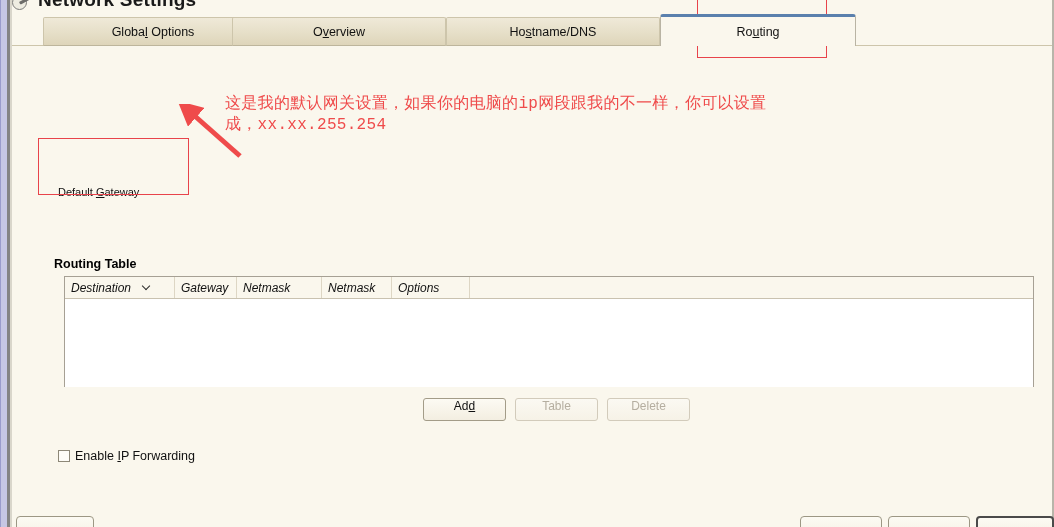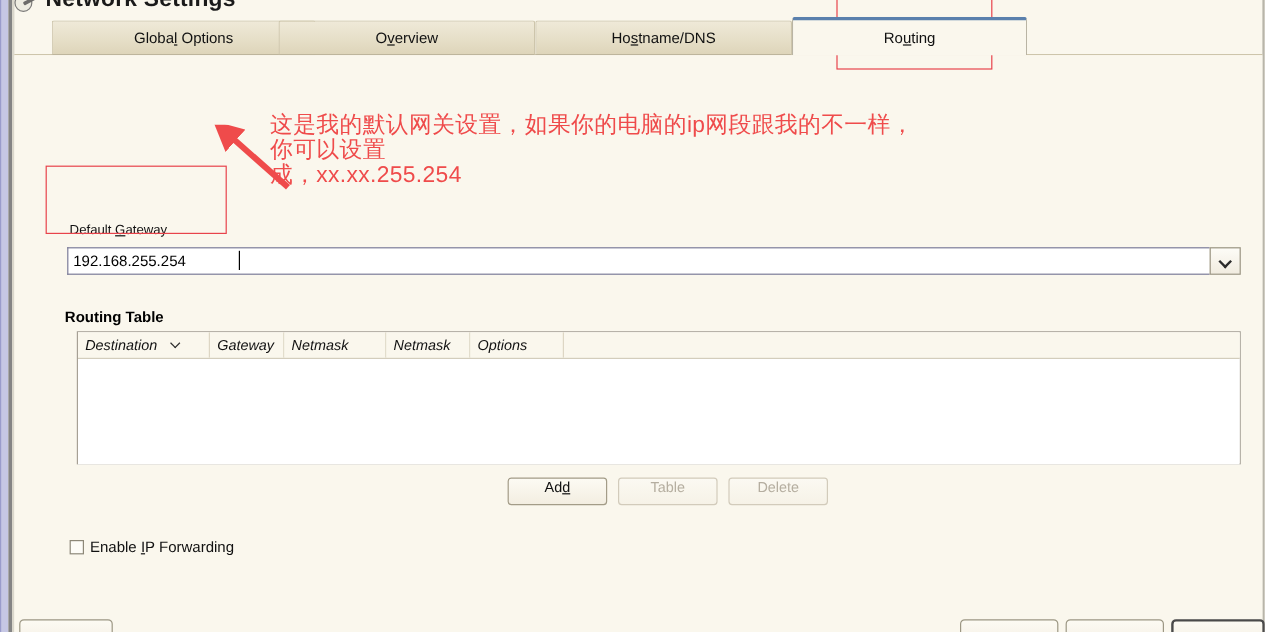--- a/index.html
+++ b/index.html
@@ -342,22 +342,22 @@
     position: absolute;
     border: 1.5px solid #e8434b;
     box-sizing: border-box;
   }
   #anno-box-tab     { left: 697px; top: -2px; width: 130px; height: 60px; }
   #anno-box-gateway { left: 38px;  top: 138px; width: 151px; height: 57px; }
   #anno-text {
     position: absolute;
     left: 225px; top: 94px;
     width: 545px;
-    font-family: Liberation Sans, sans-serif;
-    font-size: 19px;
+    font-family: Liberation Mono, monospace;
+    font-size: 16px;
     line-height: 21px;
     color: #ef4b4b;
     letter-spacing: .3px;
   }
   #anno-arrow { position: absolute; left: 178px; top: 104px; }
 </style>
 </head>
 <body>
 
 <div id="window-root">
@@ -392,27 +392,20 @@
 
     <div class="tab active" style="left:648px;width:196px;top:-3px;">
       <span>Ro<span class="mnem">u</span>ting</span>
     </div>
   </div>
 
   <div id="content">
 
     <div id="gateway-label">Default <span class="mnem" style="text-decoration:underline;">G</span>ateway</div>
 
-    <div id="gateway-field-wrap">
-      <input id="gateway-input" type="text" readonly="" value="192.168.255.254" style="">
-      <div id="gateway-caret"></div>
-      <div id="gateway-dropdown-btn">
-        <span class="chevron-down"></span>
-      </div>
-    </div>
 
     <div id="routing-table-label">Routing Table</div>
 
     <div id="routing-table">
       <div id="routing-table-header">
         <div class="th" style="width:110px;">
           <span>Destination</span>
           <span class="sort-ind"></span>
         </div>
         <div class="th" style="width:62px;">

